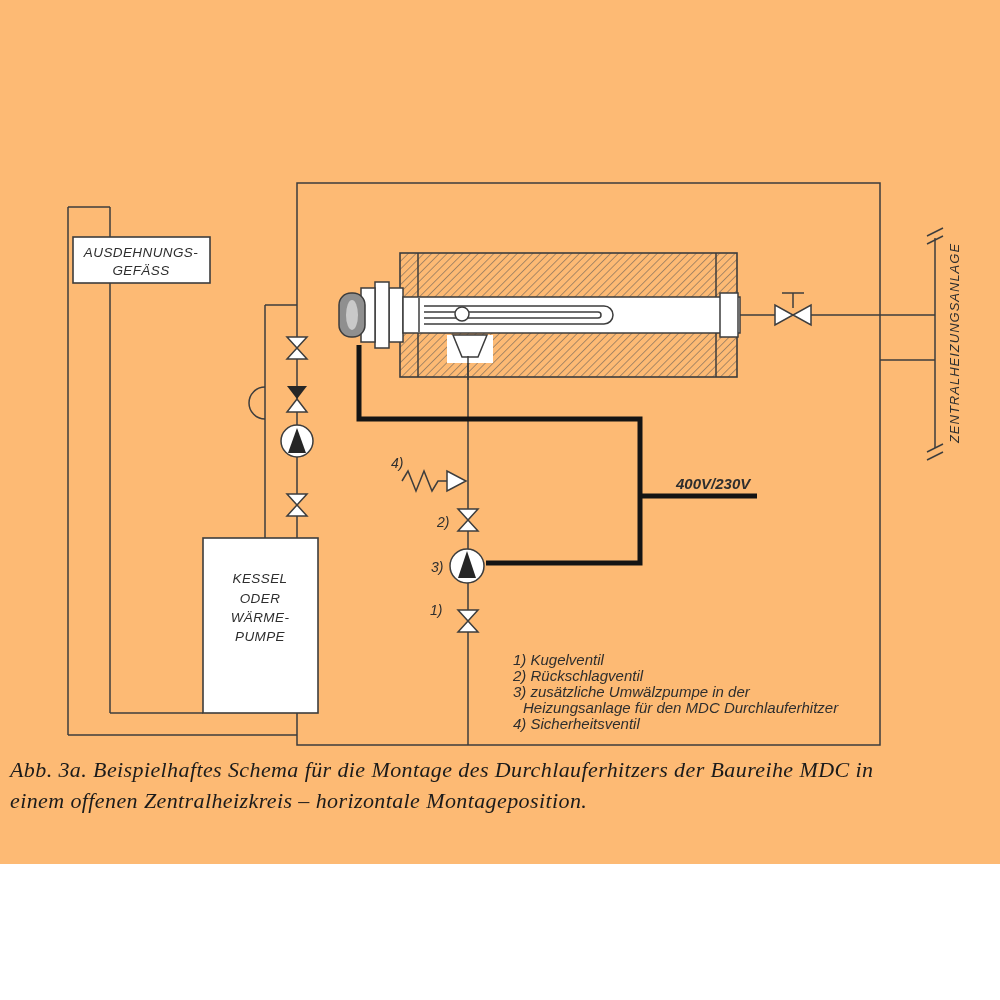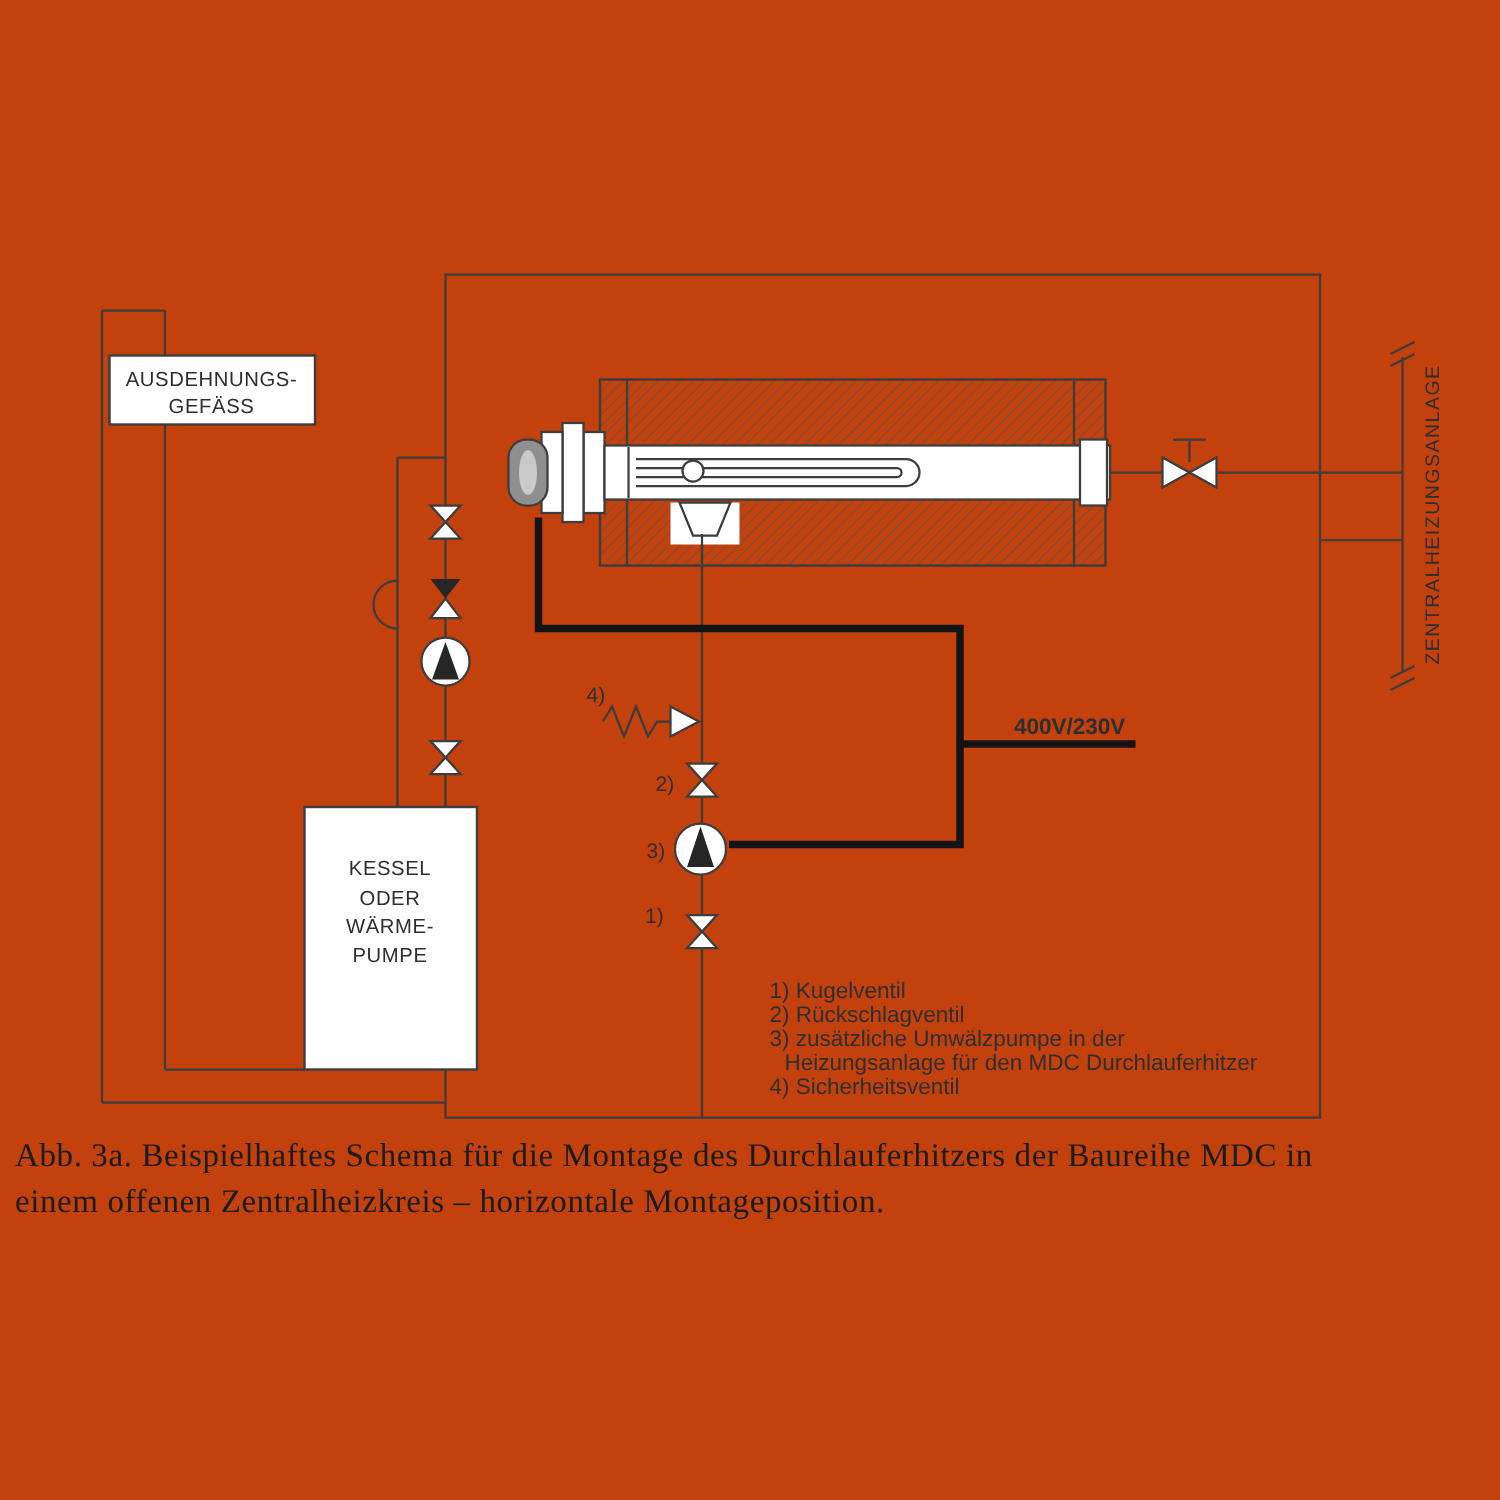--- a/index.html
+++ b/index.html
@@ -1,16 +1,16 @@
 <!DOCTYPE html>
 <html><head>
 <meta charset="utf-8">
 <style>
   html,body{margin:0;padding:0;background:#fff;}
-  .page{position:relative;width:1000px;height:1000px;background:#c2410c;overflow:hidden;}
+  .page{position:relative;width:1000px;height:864px;background:#fdba74;overflow:hidden;font-style:italic;}
   svg{position:absolute;left:0;top:0;}
   .ln{stroke:#3d3d3d;stroke-width:1.5;fill:none;}
   .box{fill:#ffffff;stroke:#3d3d3d;stroke-width:1.6;}
   .sym{fill:#ffffff;stroke:#3d3d3d;stroke-width:1.5;}
   .fb{fill:#262626;stroke:none;}
   .cable{stroke:#141414;stroke-width:5;fill:none;}
   .lbl{font-family:"Liberation Sans",sans-serif;fill:#2e2e2e;}
   .s13{font-size:13.5px;letter-spacing:.4px;}
   .s14{font-size:14px;}
   .s15{font-size:15px;}

